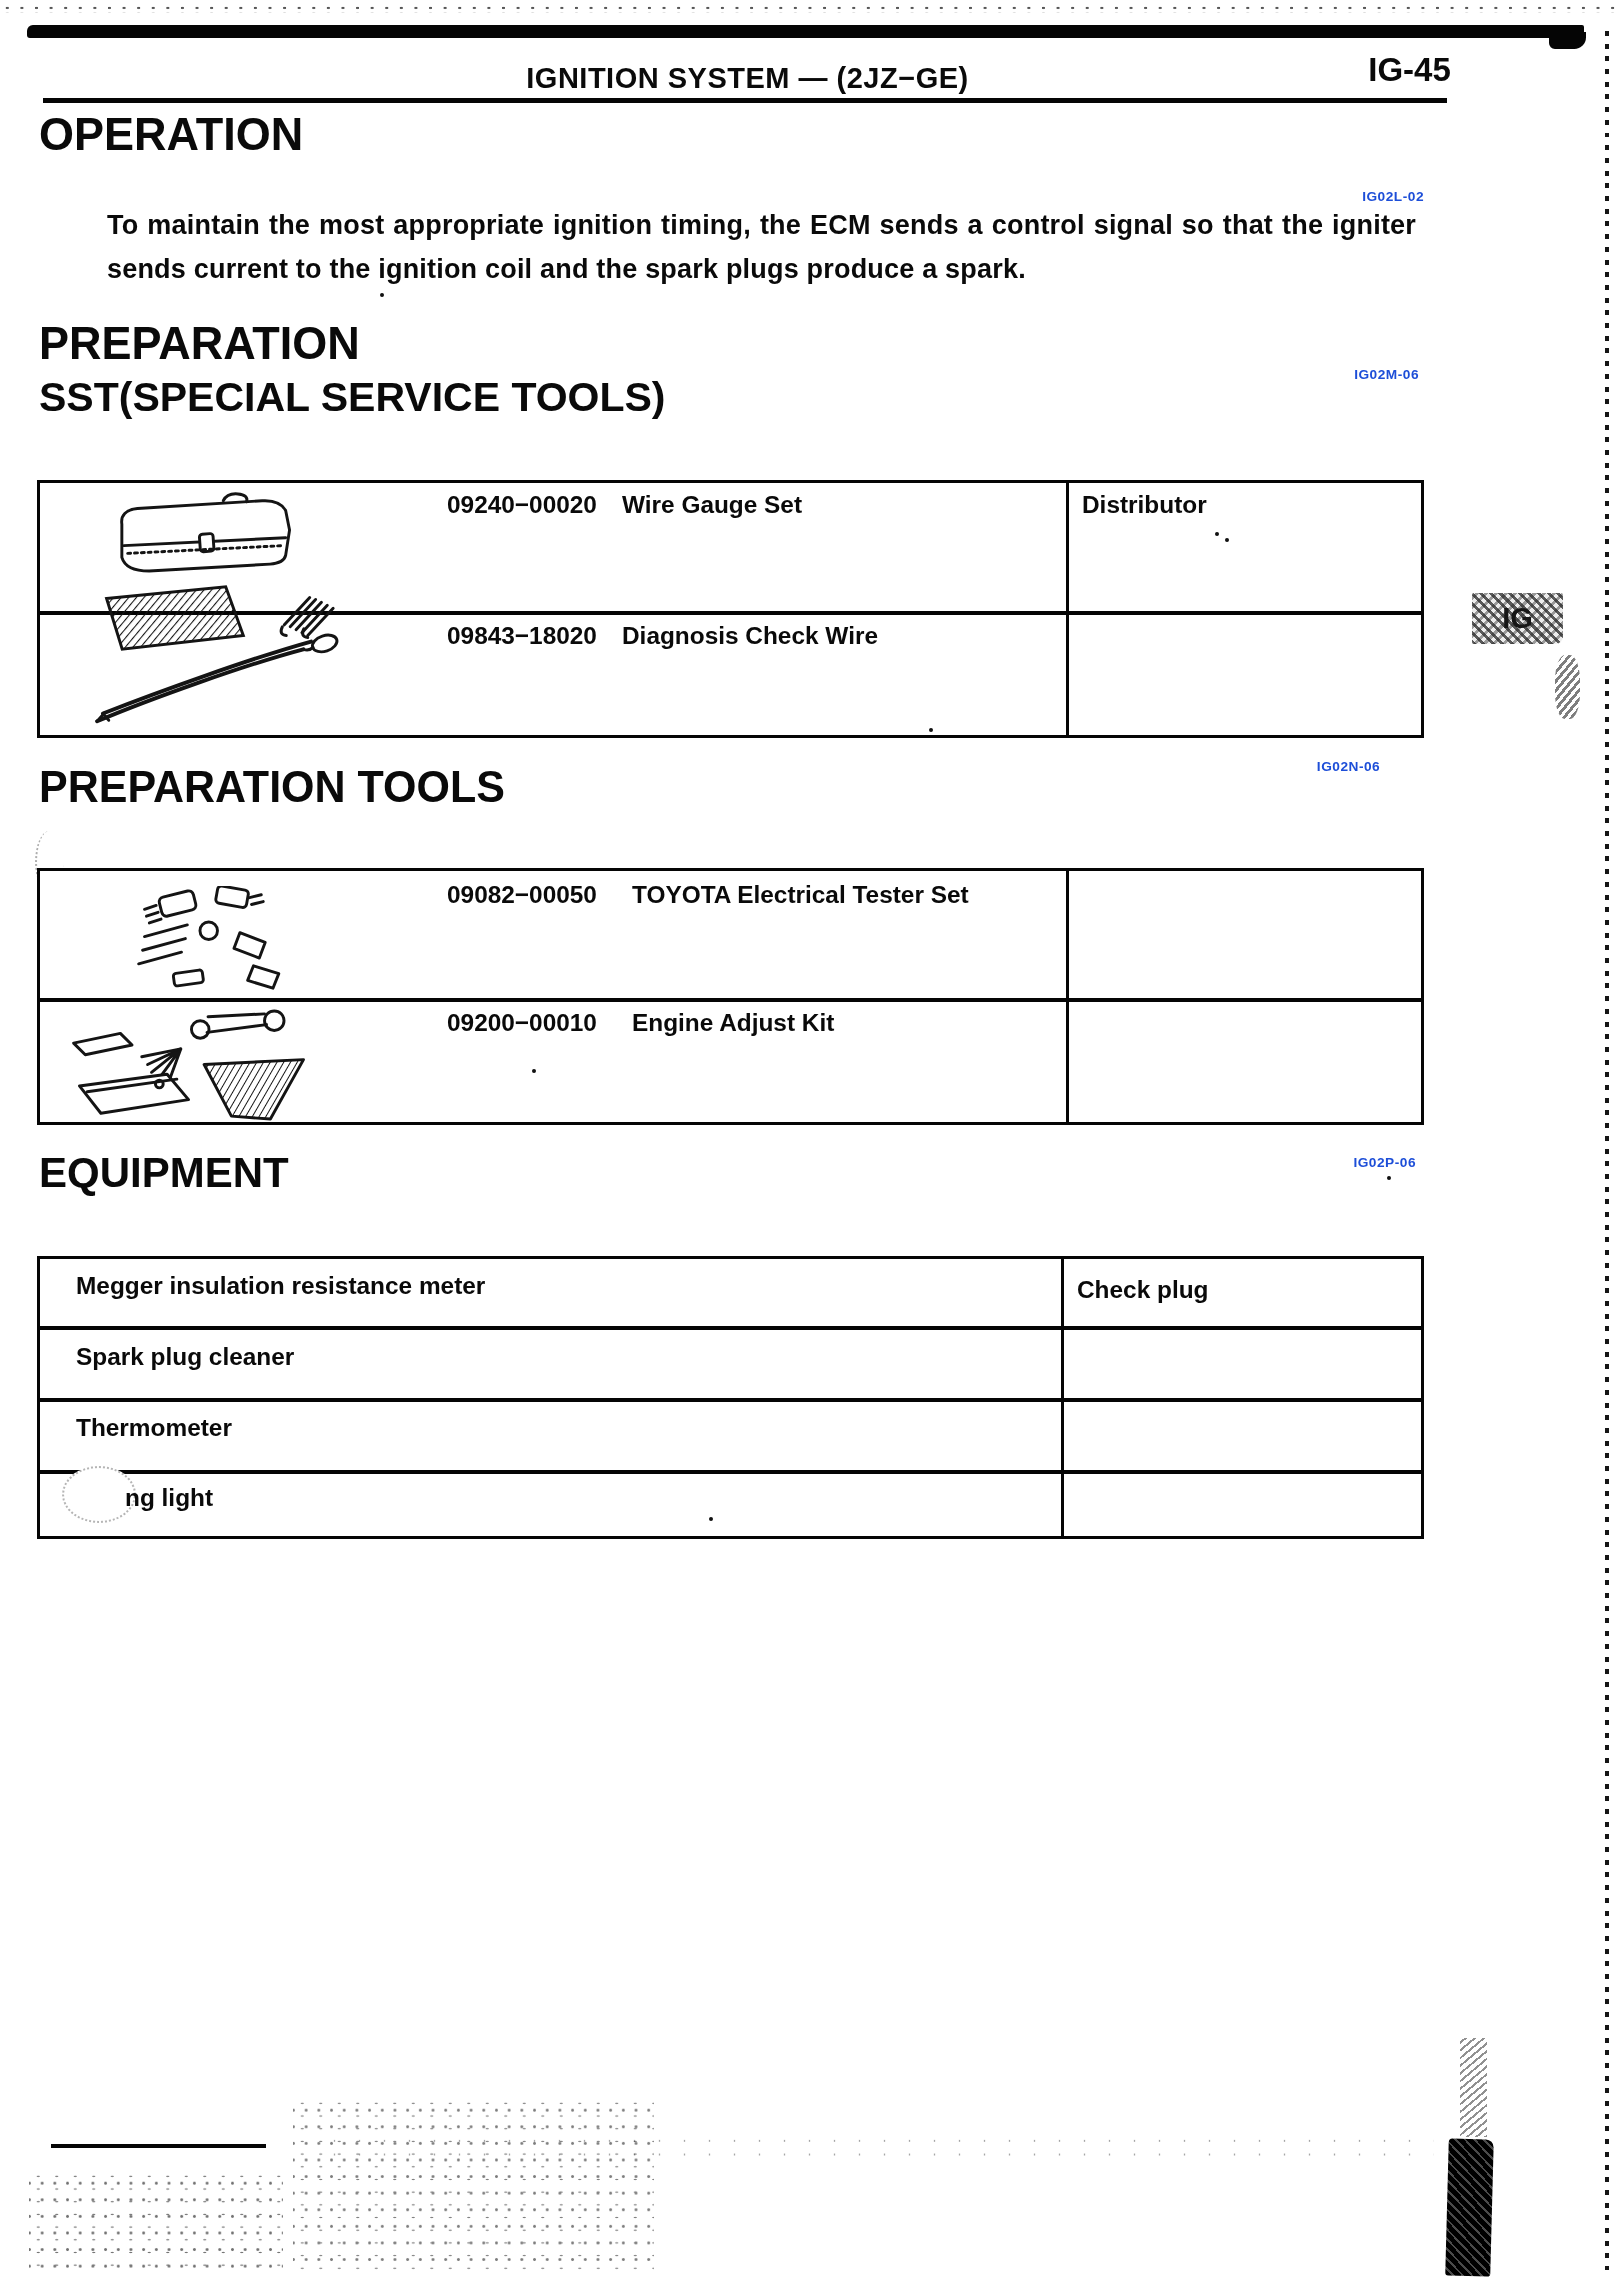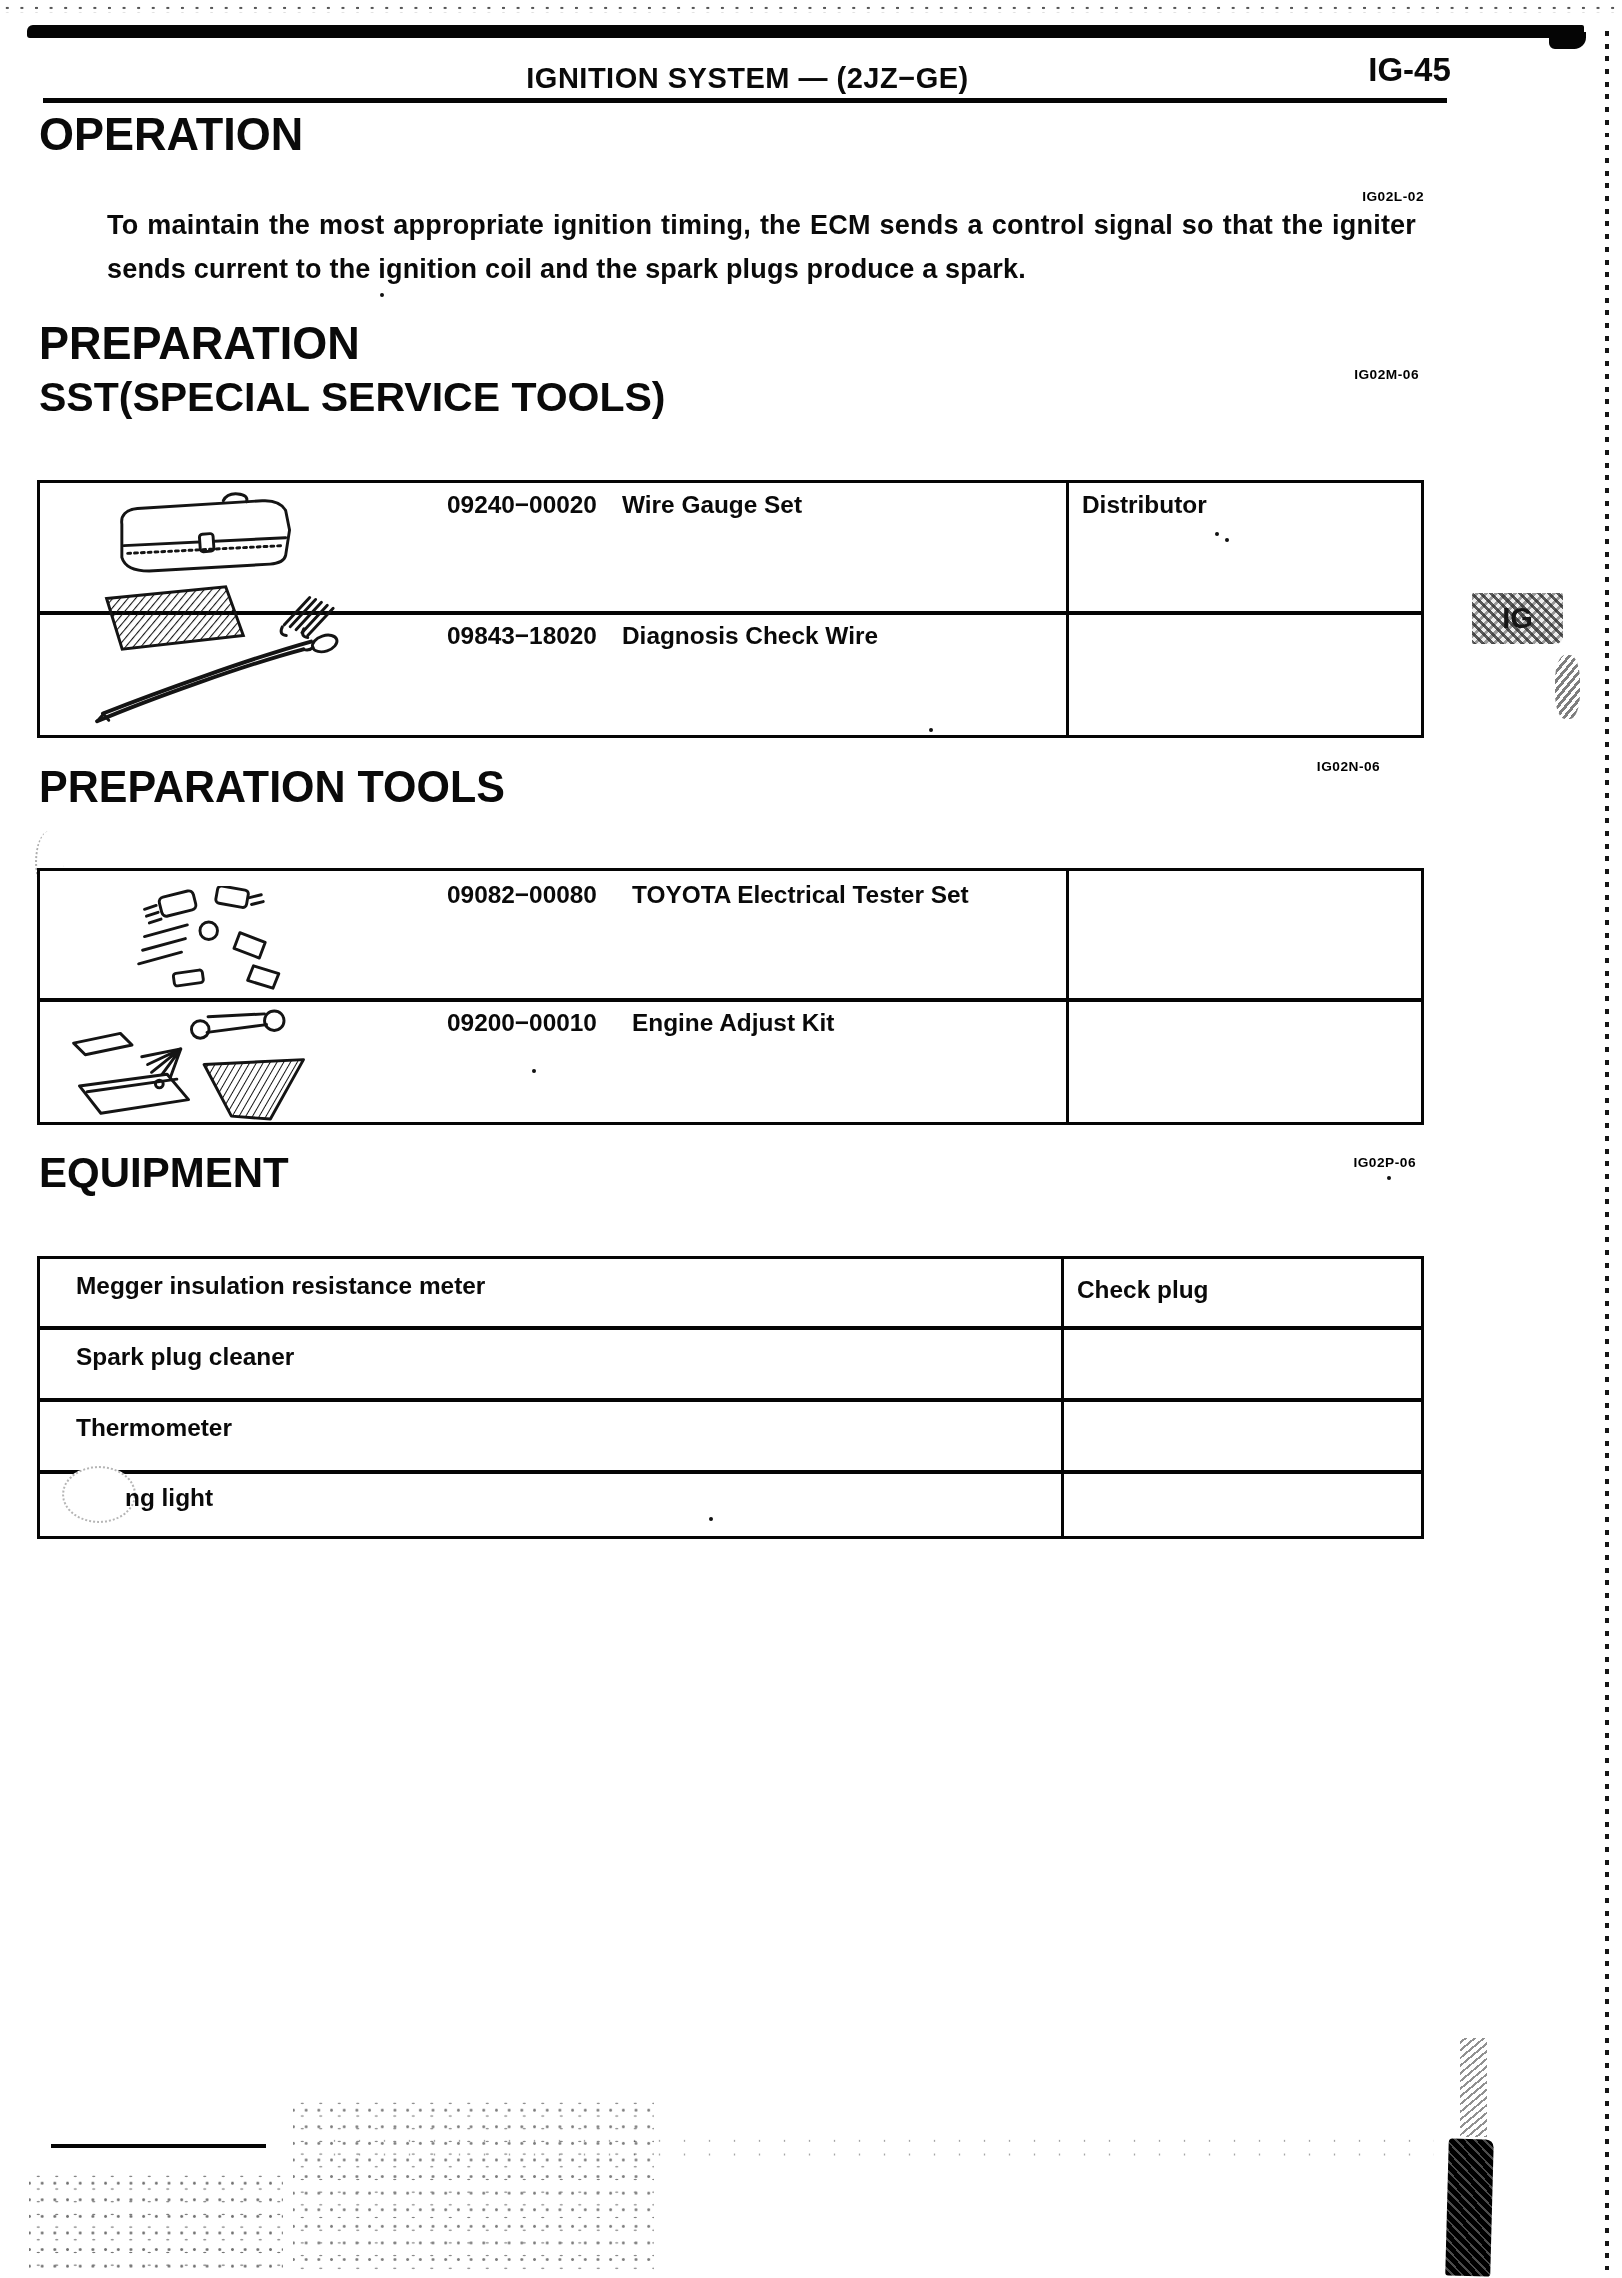--- a/index.html
+++ b/index.html
@@ -15,21 +15,21 @@
     background-size:14.6px 5.9px; opacity:.8;}
   .top-bar{left:27px; top:25px; width:1557px; height:12.7px; background:#050505; border-radius:5.9px 2px 2px 2.9px;}
   .top-bar-blob{left:1549px; top:32px; width:37px; height:16.6px; background:#050505; border-radius:0 0 11.7px 5.9px;}
 
   .hdr-title{left:507px; top:62px; width:449px; text-align:center; font-size:29px; font-weight:bold; letter-spacing:0.5px;margin-left:16px;}
   .hdr-rule{left:43px; top:98px; width:1404px; height:4.9px; background:#050505;}
   .page-num{left:1346px; top:51px; width:127px; text-align:center; font-size:33px; font-weight:bold;}
 
   .h1{font-size:45px; font-weight:bold; letter-spacing:0; transform:scaleY(1.02);}
   .h2{font-size:41px; font-weight:bold;}
-  .code{font-size:13.7px; font-weight:bold; color:#000000; letter-spacing:0.5px;}
+  .code{font-size:13.7px; font-weight:bold; color:#1d4ed8; letter-spacing:0.5px;}
 
   .body-par{left:107px; top:203px; width:1309px; font-size:27px; line-height:44px;
     font-weight:bold; text-align:justify; letter-spacing:0.2px;}
 
   
   .tbl{border:3.9px solid #050505; background:#fff;margin-top:44px;}
   .vdiv{position:absolute; top:0; bottom:0; width:2.9px; background:#050505;}
   .hdiv{position:absolute; left:0; right:0; height:3.9px; background:#050505;}
   .cell-text{position:absolute; font-size:24.4px; font-weight:bold; white-space:nowrap;}
 
@@ -140,21 +140,21 @@
   <div class="abs ig-smudge"></div>
 
   <div class="abs h1" style="left:39px; top:763px; font-size:43px;">PREPARATION TOOLS</div>
   <div class="abs code" style="left:1285px; top:759px; width:127px; text-align:center;">IG02N-06</div>
   <div class="abs arc"></div>
 
   <div class="abs tbl" style="left:37px; top:824px; width:1381px; height:251px;">
     <div class="vdiv" style="left:1026px;"></div>
     <div class="hdiv" style="top:127px;"></div>
 
-    <div class="cell-text" style="left:407px; top:9.8px;">09082−00080</div>
+    <div class="cell-text" style="left:407px; top:9.8px;">09082−00050</div>
     <div class="cell-text" style="left:592px; top:9.8px;">TOYOTA Electrical Tester Set</div>
     <svg class="abs" style="left:83px; top:14.6px;" width="224" height="109" viewBox="0 0 230 112">
       <g class="ln" stroke-width="2.6">
         <rect class="fw" x="38" y="8" width="36" height="20" rx="5" transform="rotate(-14 56 18)"></rect>
         <path d="M34,20 l-12,4 m14,3 l-12,4 m15,3 l-12,4"></path>
         <rect class="fw" x="96" y="2" width="32" height="18" rx="4" transform="rotate(10 112 11)"></rect>
         <path d="M130,12 l12,-3 m-10,10 l12,-3"></path>
         <circle class="fw" cx="88" cy="46" r="9"></circle>
         <path d="M22,52 L66,40 m-46,26 L64,54 m-48,26 L60,68"></path>
         <path d="M120,48 l26,10 l-6,16 l-26,-10 z"></path>

